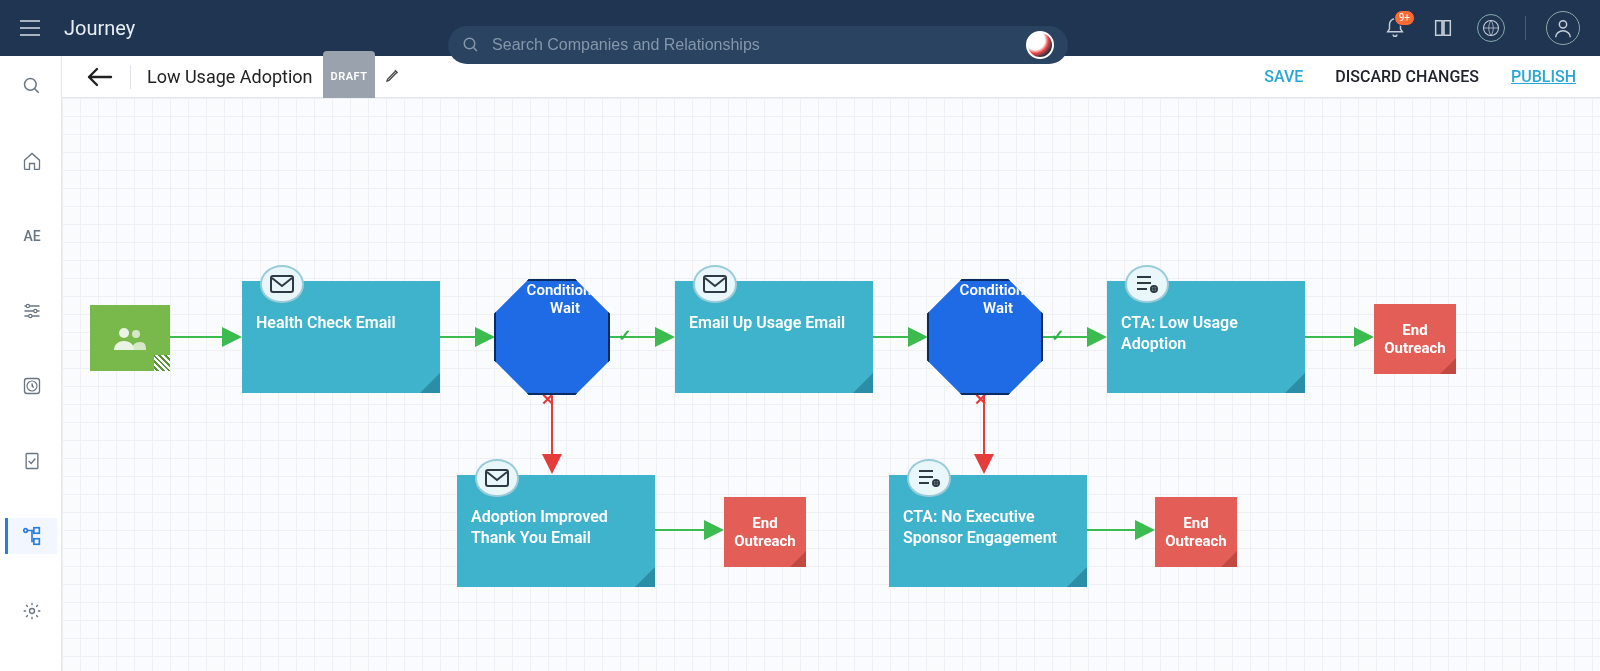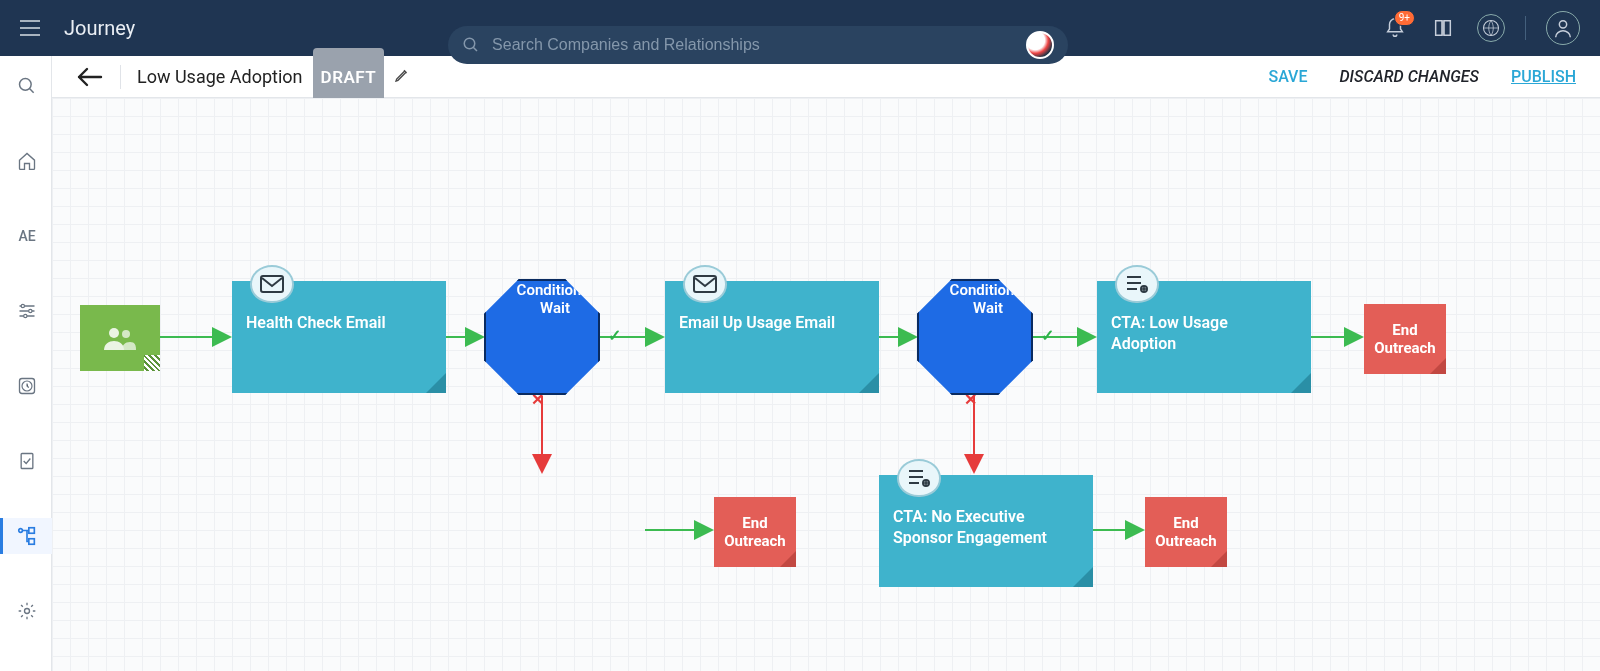--- a/index.html
+++ b/index.html
@@ -15,57 +15,57 @@
   .search-box input::placeholder { color: #8497ab; }
   .search-avatar { width: 28px; height: 28px; border-radius: 50%; background: radial-gradient(circle at 30% 30%, #fff 0 40%, #e44 55%, #234 75%); border: 2px solid #fff; }
   .topbar-right { display: flex; align-items: center; gap: 20px; margin-left: auto; margin-right: 8px; }
   .top-icon { width: 28px; height: 28px; display: flex; align-items: center; justify-content: center; color: #c6ceda; border-radius: 50%; border: 1px solid #8aa; position: relative; }
   .top-icon.noborder { border: none; }
   .notif-badge { position: absolute; top: -4px; right: -6px; background: #ff6b35; color: #fff; font-size: 10px; padding: 0 4px; border-radius: 8px; border: 1px solid #1f3552; line-height: 14px; }
   .vdiv { width: 1px; height: 24px; background: #44607d; }
 
   
   .layout { display: flex; height: calc(671px - 56px); }
-  .leftnav { width: 52px; background: #fff; border-right: 1px solid #e3e6ea; display: flex; flex-direction: column; align-items: center; padding-top: 12px; gap: 39px; }
+  .leftnav { width: 62px; background: #fff; border-right: 1px solid #e3e6ea; display: flex; flex-direction: column; align-items: center; padding-top: 12px; gap: 39px; }
   .nav-icon { width: 36px; height: 36px; display: flex; align-items: center; justify-content: center; color: #6a7582; cursor: pointer; border-left: 3px solid transparent; }
   .nav-icon.active { color: #2a7de1; border-left: 3px solid #2a7de1; background: #f1f6ff; width: 52px; }
   .nav-text { font-size: 14px; color: #6a7582; font-weight: 500; }
 
   
   .content { flex: 1; display: flex; flex-direction: column; }
   .subbar { height: 42px; border-bottom: 1px solid #e3e6ea; display: flex; align-items: center; padding: 0 24px; gap: 16px; }
   .sub-left { display: flex; align-items: center; gap: 16px; }
   .back-arrow { width: 28px; height: 28px; display: flex; align-items: center; justify-content: center; color: #333; cursor: pointer; }
   .vd2 { width: 1px; height: 24px; background: #e0e3e8; }
   .journey-title { font-size: 18px; color: #222; display: flex; align-items: center; gap: 10px; }
-  .draft-badge { background: #9aa2ad; color: #fff; font-size: 17px; padding: 19px 8px; border-radius: 4px; font-weight: 600; letter-spacing: .5px; }
+  .draft-badge { background: #9aa2ad; color: #fff; font-size: 11px; padding: 19px 8px; border-radius: 4px; font-weight: 600; letter-spacing: .5px; }
   .edit-pencil { color: #4a4a4a; cursor: pointer; }
   .sub-right { margin-left: auto; display: flex; gap: 32px; align-items: center; }
   .btn-save { color: #2aa7d6; font-size: 16px; cursor: pointer; font-weight: 500; }
-  .btn-discard { color: #20232a; font-size: 16px; cursor: pointer; font-weight: 500; font-style: italic; }
+  .btn-discard { color: #20232a; font-size: 16px; cursor: pointer; font-weight: 500; }
   .btn-publish { color: #2aa7d6; font-size: 16px; cursor: pointer; font-weight: 500; text-decoration: underline; }
 
   
   .canvas { flex: 1; position: relative; background-color: #fafbfc;
     background-image: linear-gradient(#eef0f3 1px, transparent 1px), linear-gradient(90deg, #eef0f3 1px, transparent 1px);
     background-size: 18px 18px;
     overflow: hidden;
   }
   .svg-layer { position: absolute; inset: 0; width: 100%; height: 100%; }
 
   
   .node { position: absolute; }
   .node .fold { position: absolute; right: 0; bottom: 0; width: 0; height: 0; border-style: solid; }
 
   .start-node { width: 80px; height: 66px; background: #79b94c; cursor: pointer; display: flex; align-items: center; justify-content: center; }
   .start-node .fold { border-width: 0 0 16px 16px; border-color: transparent transparent #5c943a transparent; }
   .start-node .fold::after { content:""; position: absolute; right: -0px; bottom: -16px; width: 16px; height: 16px; background: repeating-linear-gradient(45deg, #fff 0 2px, #5c943a 2px 4px); }
   .start-node svg { color: #fff; opacity: .85; }
 
-  .step-node { width: 214px; height: 112px; background: #3fb3cc; color: #fff; cursor: pointer; padding: 32px 14px 10px 14px; font-size: 16px; font-weight: 600; line-height: 1.3; }
+  .step-node { width: 198px; height: 112px; background: #3fb3cc; color: #fff; cursor: pointer; padding: 32px 14px 10px 14px; font-size: 16px; font-weight: 600; line-height: 1.3; }
   .step-node .fold { border-width: 0 0 20px 20px; border-color: transparent transparent #2a8fa6 transparent; }
   .step-icon { position: absolute; top: -16px; left: 18px; width: 44px; height: 38px; background: #e9f6fa; border: 2px solid #9acbd8; border-radius: 50% 50% 48% 48%; display: flex; align-items: center; justify-content: center; color: #2e3a43; }
 
   .cond-node { width: 116px; height: 116px; background: #1e6be5; color: #fff; display: flex; align-items: flex-start; justify-content: center; font-size: 15px; font-weight: 600; text-align: center; cursor: pointer; border: 2px solid #0a2b60;
     clip-path: polygon(30% 0%, 70% 0%, 100% 30%, 100% 70%, 70% 100%, 30% 100%, 0% 70%, 0% 30%);
     padding-left: 26px;
   }
 
   .end-node { width: 82px; height: 70px; background: #e35e57; color: #fff; display: flex; align-items: center; justify-content: center; font-size: 15px; font-weight: 700; text-align: center; line-height: 1.2; cursor: pointer; }
   .end-node .fold { border-width: 0 0 16px 16px; border-color: transparent transparent #c24842 transparent; }
@@ -289,20 +289,30 @@
         </div>
         <span>CTA: Low Usage Adoption</span>
         <div class="fold"></div>
       </div>
 
       <div class="node end-node" style="left:1312px; top:206px">
         <span>End Outreach</span>
         <div class="fold"></div>
       </div>
 
+      <div class="node step-node" style="left:395px; top:377px">
+        <div class="step-icon">
+          <svg width="24" height="18" viewBox="0 0 24 18">
+              <rect x="1" y="1" width="22" height="16" rx="2" fill="none" stroke="#2e3a43" stroke-width="2"></rect>
+              <path d="M2 3l10 8 10-8" stroke="#2e3a43" stroke-width="2" fill="none"></path>
+            </svg>
+        </div>
+        <span>Adoption Improved Thank You Email</span>
+        <div class="fold"></div>
+      </div>
 
       <div class="node end-node" style="left:662px; top:399px">
         <span>End Outreach</span>
         <div class="fold"></div>
       </div>
 
       <div class="node step-node" style="left:827px; top:377px">
         <div class="step-icon">
           <svg width="22" height="18" viewBox="0 0 22 18">
               <path d="M1 2h14M1 8h14M1 14h10" stroke="#2e3a43" stroke-width="2"></path>

